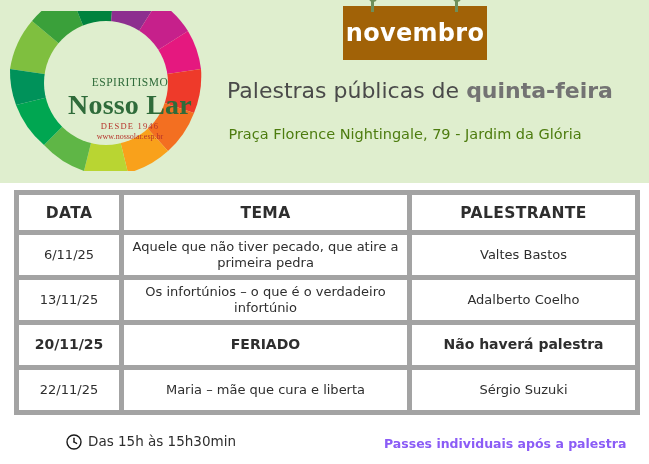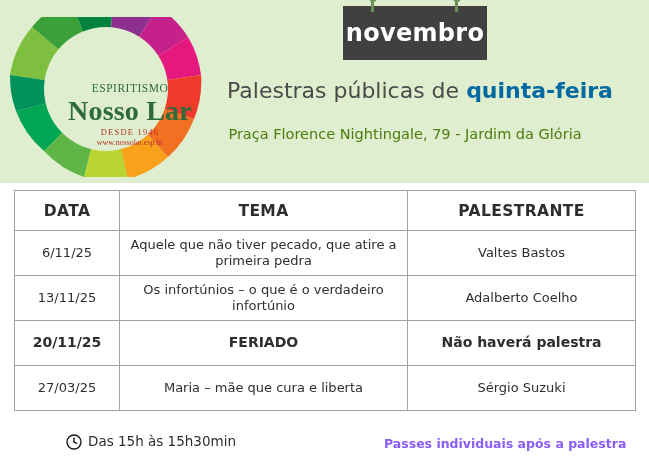--- a/index.html
+++ b/index.html
@@ -24,21 +24,21 @@
     position: relative;
     width: 649px;
     height: 183px;
     background: #dfeece;
   }
 
   
   .logo-wrap {
     position: absolute;
     left: 6px;
-    top: 17px;
+    top: 11px;
     width: 196px;
     height: 160px;
   }
   .logo-svg { position: absolute; left: 0; top: 0; }
   .logo-text {
     position: absolute;
     left: 48px;
     top: 66px;
     width: 152px;
     text-align: center;
@@ -73,21 +73,21 @@
     font-family: "Liberation Serif", serif;
   }
 
   
   .month-banner {
     position: absolute;
     left: 343px;
     top: 6px;
     width: 144px;
     height: 54px;
-    background: #404040;
+    background: #a16207;
     display: flex;
     align-items: center;
     justify-content: center;
   }
   .month-banner .month-label {
     color: #ffffff;
     font-size: 24px;
     font-weight: bold;
     font-family: "DejaVu Sans", sans-serif;
     letter-spacing: 0.3px;
@@ -115,21 +115,21 @@
     position: absolute;
     left: 205px;
     top: 78px;
     width: 430px;
     text-align: center;
     font-size: 22px;
     color: #4a4a4a;
     font-family: "DejaVu Sans", sans-serif;
   }
   .headline b {
-    color: #0369a1;
+    color: #737373;
     font-weight: bold;
   }
   .address {
     position: absolute;
     left: 175px;
     top: 126px;
     width: 460px;
     text-align: center;
     font-size: 14.5px;
     color: #4d7c0f;
@@ -143,21 +143,21 @@
     top: 190px;
     width: 621px;
   }
   table.schedule {
     width: 621px;
     border-collapse: collapse;
     table-layout: fixed;
   }
   table.schedule th,
   table.schedule td {
-    border: 1px solid #a3a3a3;
+    border: 5px solid #a3a3a3;
     text-align: center;
     vertical-align: middle;
     color: #2e2e2e;
     font-family: "DejaVu Sans", sans-serif;
   }
   table.schedule th {
     font-size: 15.5px;
     font-weight: bold;
     height: 40px;
     letter-spacing: 0.4px;
@@ -281,21 +281,21 @@
           <td class="date-cell">13/11/25</td>
           <td>Os infortúnios – o que é o verdadeiro infortúnio</td>
           <td>Adalberto Coelho</td>
         </tr>
         <tr class="feriado">
           <td class="date-cell">20/11/25</td>
           <td>FERIADO</td>
           <td>Não haverá palestra</td>
         </tr>
         <tr>
-          <td class="date-cell">27/03/25</td>
+          <td class="date-cell">22/11/25</td>
           <td>Maria – mãe que cura e liberta</td>
           <td>Sérgio Suzuki</td>
         </tr>
       </tbody>
     </table>
   </div>
 
   <div class="footer">
     <span class="clock-icon">
       <svg width="16" height="16" viewBox="0 0 16 16">

